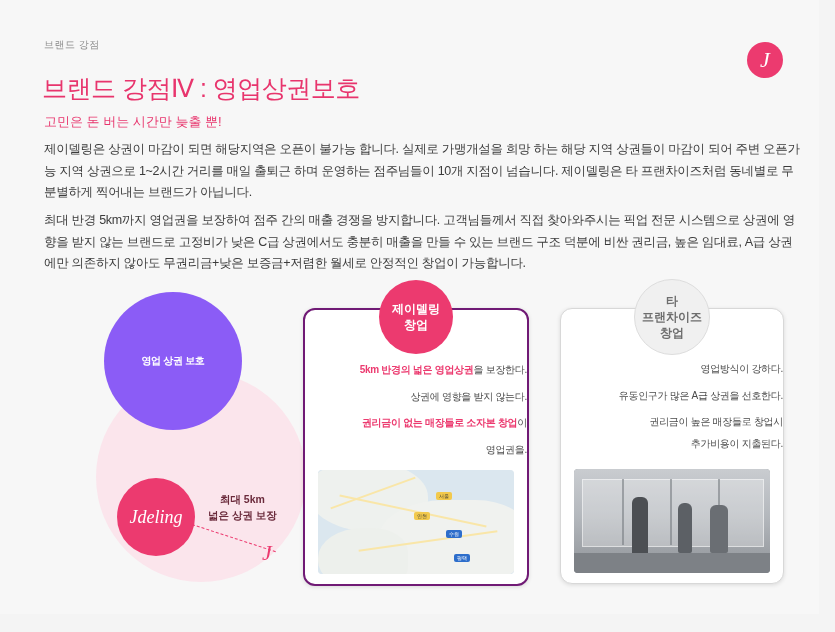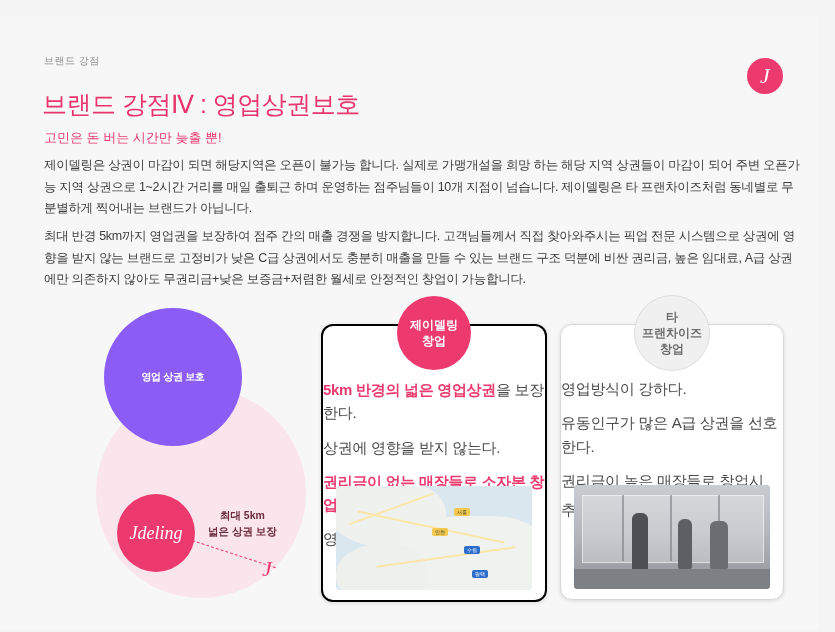--- a/index.html
+++ b/index.html
@@ -19,21 +19,20 @@
     width: 835px;
     height: 632px;
     background: #f4f4f4;
   }
   .sheet {
     position: absolute;
     left: 0; top: 0;
     width: 819px;
     height: 614px;
     background: #f7f7f7;
-    margin-top: 16px;
   }
   
   .eyebrow {
     position: absolute;
     left: 44px; top: 38px;
     font-size: 10px;
     color: #8d8d8d;
     letter-spacing: 0.5px;
   }
   .title {
@@ -143,21 +142,21 @@
   
   .card {
     position: absolute;
     top: 308px;
     width: 222px;
     height: 274px;
     background: #fff;
     border-radius: 12px;
     box-shadow: 0 1px 4px rgba(0,0,0,0.12);
   }
-  .card-a { left: 321px; border: 2px solid #000000; }
+  .card-a { left: 303px; border: 2px solid #701a75; }
   .card-b { left: 560px; border: 1px solid #d8d8d8; }
 
   .badge {
     position: absolute;
     top: -30px;
     left: 50%;
     transform: translateX(-50%);
     width: 74px; height: 74px;
     border-radius: 50%;
     display: flex;
@@ -176,22 +175,22 @@
   .badge-b {
     background: #f0f0f0;
     color: #6d6d6d;
     border: 1px solid #ddd;
   }
   .card-lines {
     position: absolute;
     top: 52px;
     left: 0;
     width: 100%;
-    text-align: left;
-    font-size: 15px;
+    text-align: right;
+    font-size: 10px;
     color: #4a4a4a;
     line-height: 1.55;
     letter-spacing: -0.3px;
   }
   .card-lines p { margin: 0 0 11px 0; }
   .hl { color: #ec3a6f; font-weight: bold; }
 
   
   .map {
     position: absolute;

